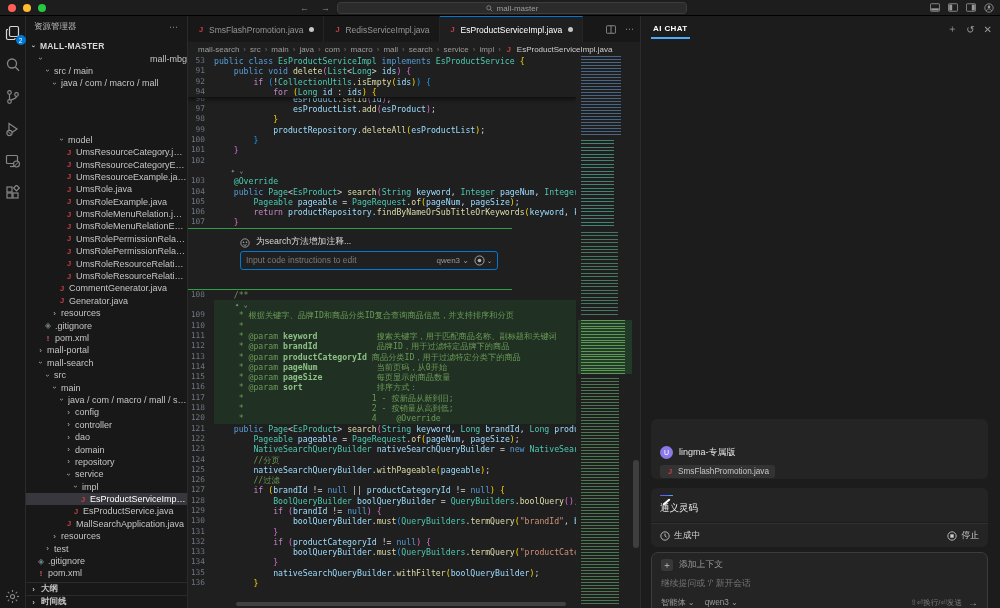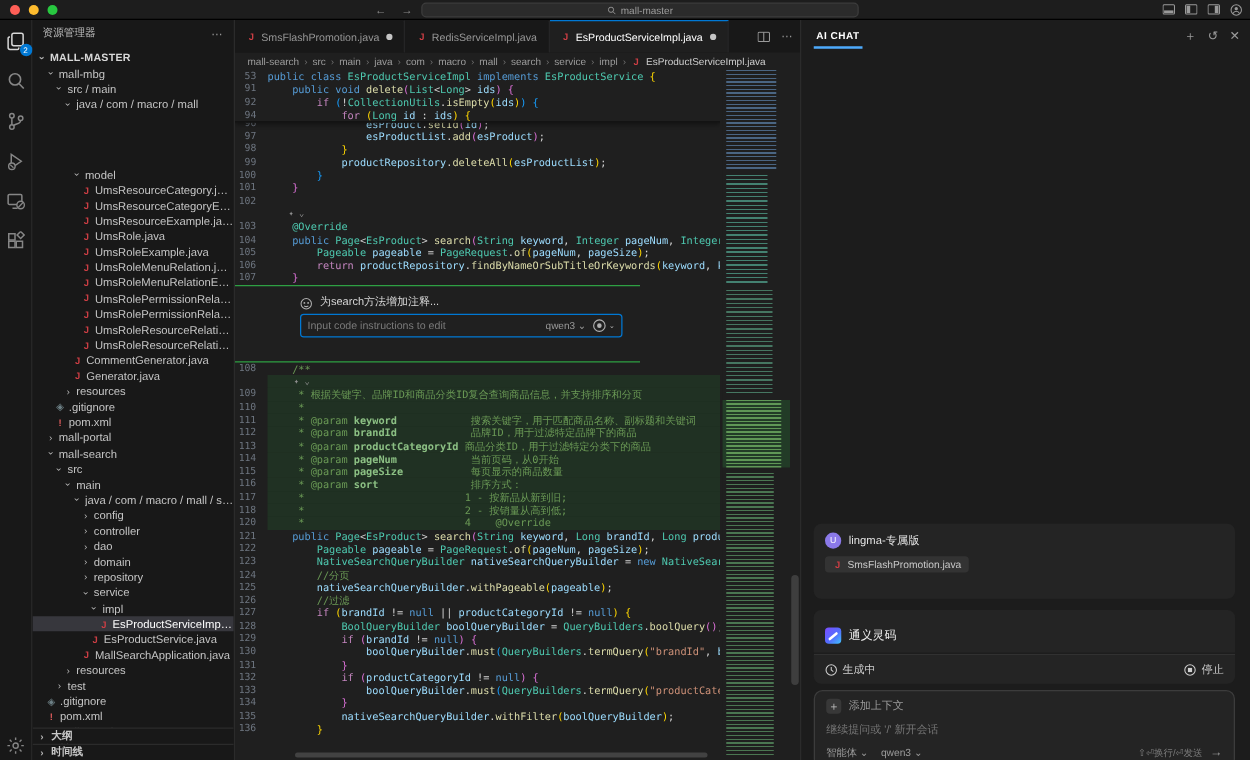--- a/index.html
+++ b/index.html
@@ -116,28 +116,28 @@
   .hthumb { position:absolute; top:1px; height:4px; background:rgba(121,121,121,.4); border-radius:2px; }
 
   
   .chatpanel { flex:1; background:#1c1c1c; border-left:1px solid #2b2b2b; position:relative; min-width:0; }
   .cp-header { height:26px; display:flex; align-items:center; padding:0 10px; position:relative; }
   .cp-tab { font-size:8px; font-weight:bold; letter-spacing:.4px; color:#ffffff;
     border-bottom:2px solid #4daafc; padding:5px 2px 4px; cursor:pointer; }
   .cp-icons { position:absolute; right:8px; display:flex; gap:9px; color:#9a9a9a; font-size:10px; align-items:center; }
   .user-card { position:absolute; left:10px; right:12px; top:403px; height:60px;
     background:#242424; border-radius:6px; padding:7px 9px; }
-  .uc-head { display:flex; align-items:center; gap:6px; }
+  .uc-head { display:flex; align-items:center; gap:6px;margin-top:20px; }
   .avatar { width:13px; height:13px; border-radius:50%; background:#8b79e8; color:#fff;
     font-size:7px; display:flex; align-items:center; justify-content:center; }
   .uc-name { font-size:9px; color:#e3e3e3; }
   .attach-chip { margin-top:6px; display:inline-flex; align-items:center; gap:4px;
     background:#333333; border-radius:3px; padding:2px 6px; font-size:8.2px; color:#c8c8c8; cursor:pointer; }
   .asst-row { position:absolute; left:10px; right:12px; top:472px; height:34px;
-    background:#242424; border-radius:6px 6px 0 0; padding:7px 9px; display:flex; align-items:flex-end; gap:6px; }
+    background:#242424; border-radius:6px 6px 0 0; padding:7px 9px; display:flex; align-items:flex-start; gap:6px;flex-direction:column; }
   .asst-logo { width:13px; height:13px; border-radius:3px;
     background:linear-gradient(135deg,#7c4dff 0%,#536dfe 55%,#40c4ff 100%); position:relative; }
   .asst-logo:after { content:""; position:absolute; left:2px; top:5.5px; width:9px; height:2px;
     background:#fff; transform:rotate(-40deg); border-radius:1px; }
   .asst-name { font-size:9.5px; color:#ececec; }
   .status-row { position:absolute; left:10px; right:12px; top:507px; height:24px;
     background:#242424; border-radius:0 0 6px 6px; border-top:1px solid #313131;
     display:flex; align-items:center; justify-content:space-between; padding:0 9px;
     font-size:8.8px; color:#d0d0d0; }
   .st-left, .st-right { display:flex; align-items:center; gap:4px; }
@@ -264,21 +264,21 @@
     <div class="sidebar">
       <div class="sb-header">
         <span>资源管理器</span>
         <span class="dots">⋯</span>
       </div>
       <div class="tree" id="tree">
           <div class="trow bold" style="padding-left: 4px;">
             <span class="chev down">›</span>
             <span class="lbl">MALL-MASTER</span>
           </div>
-          <div class="trow" style="padding-left: 11px;">
+          <div class="trow" style="padding-left: 11px; justify-content: space-between;">
             <span class="chev down">›</span>
             <span class="lbl">mall-mbg</span>
           </div>
           <div class="trow" style="padding-left: 18px;">
             <span class="chev down">›</span>
             <span class="lbl">src / main</span>
           </div>
           <div class="trow" style="padding-left: 25px;">
             <span class="chev down">›</span>
             <span class="lbl">java / com / macro / mall</span>

